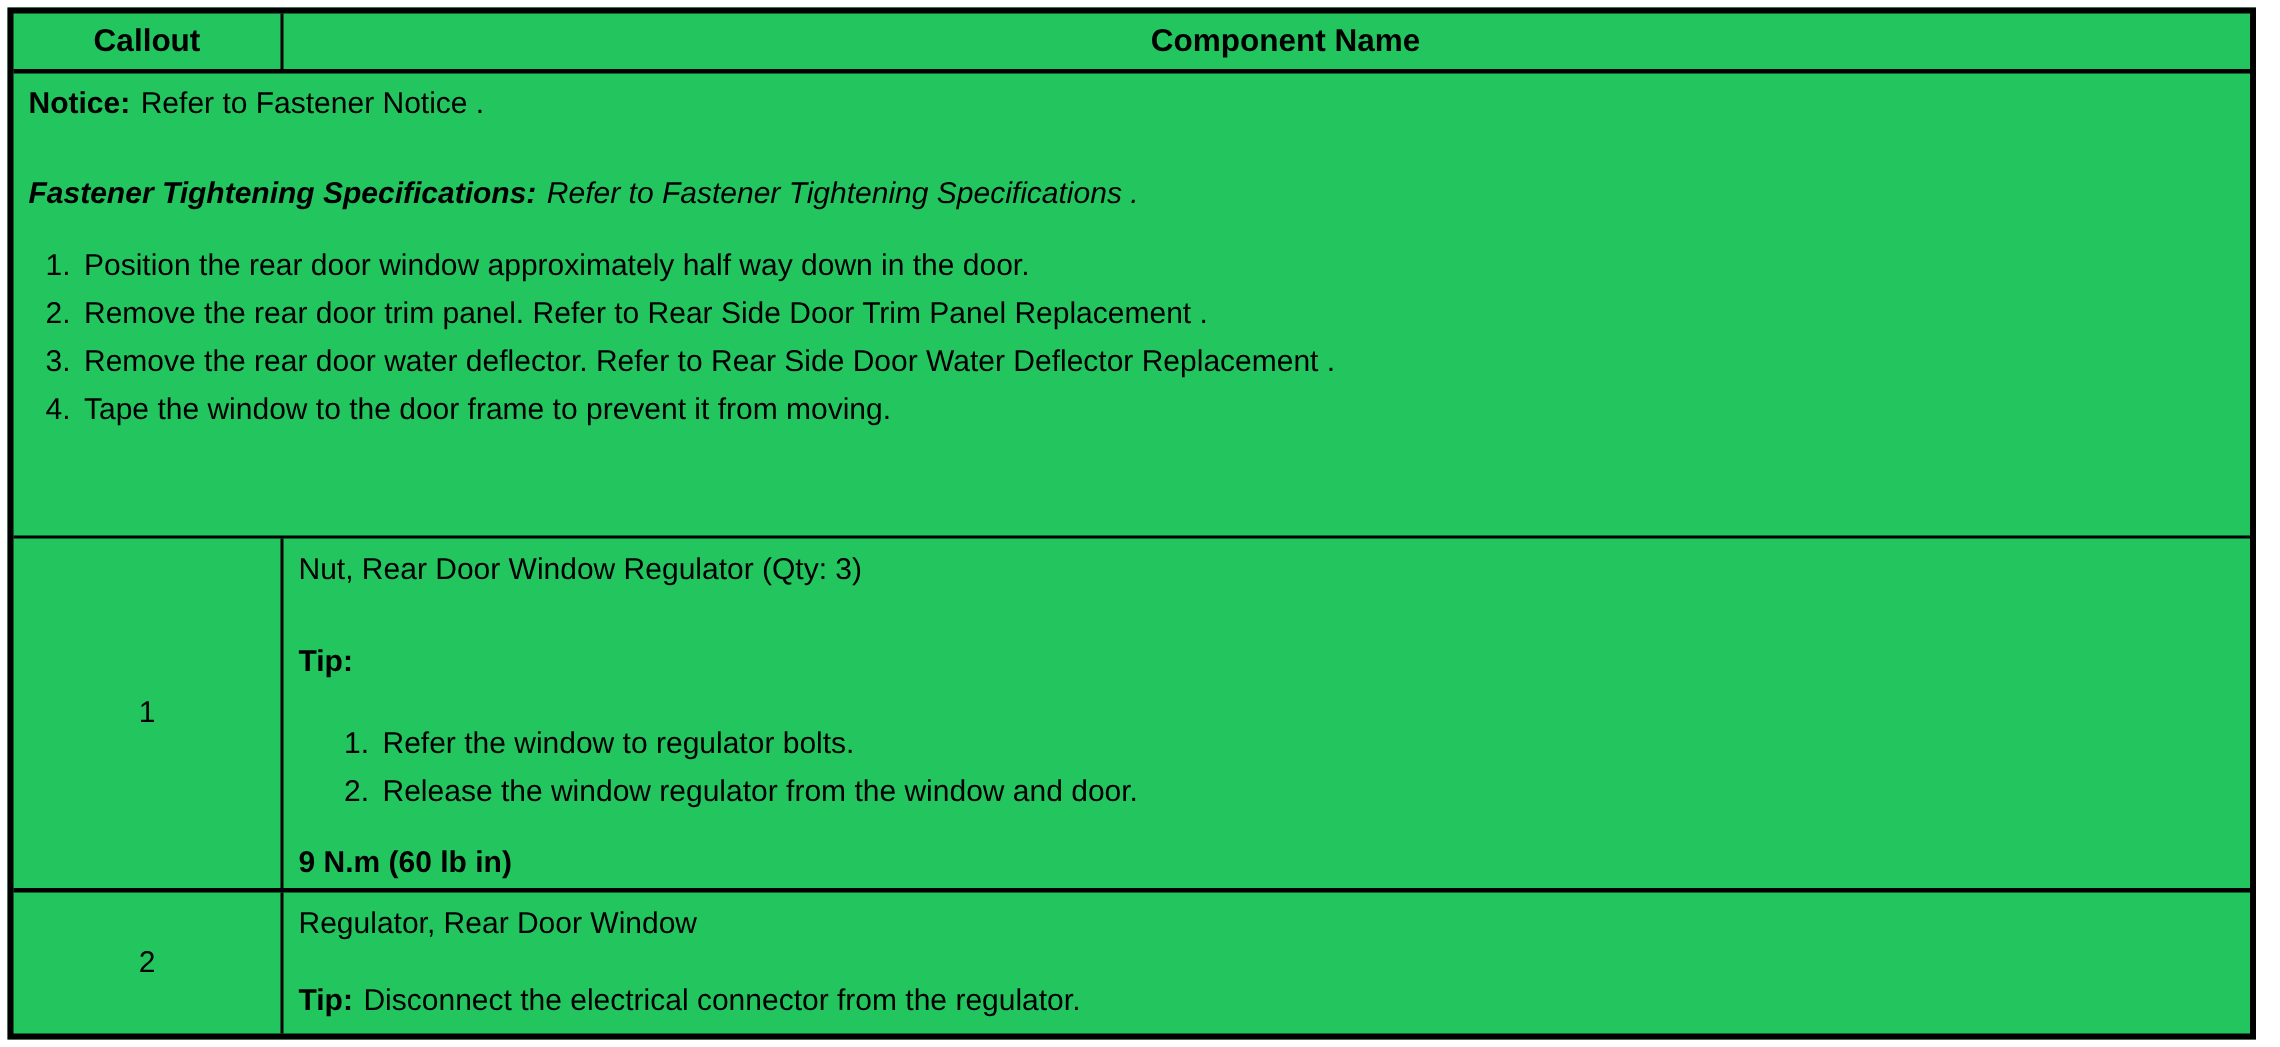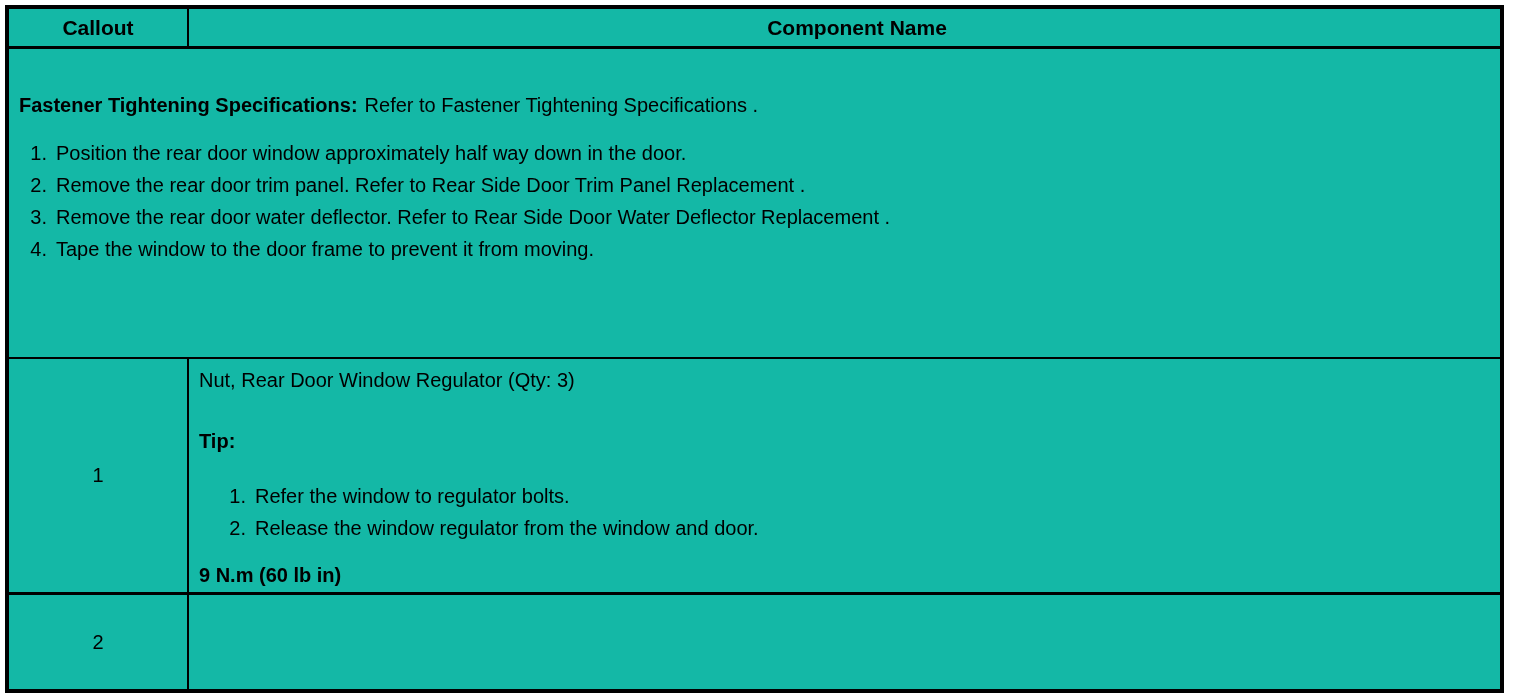--- a/index.html
+++ b/index.html
@@ -10,21 +10,21 @@
     font-family: "Liberation Sans", sans-serif;
     font-size: 20px;
     position: relative;
     overflow: hidden;
   }
   .doc-table {
     position: absolute;
     left: 5px; top: 5px;
     width: 1499px; height: 688px;
     border: 4px solid #000;
-    background: #14b8a6;
+    background: #22c55e;
     display: flex;
     flex-direction: column;
   }
   
   .hdr-row {
     flex: 0 0 40px;
     display: flex;
     border-bottom: 3px solid #000;
     font-weight: bold;
     font-size: 21px;
@@ -39,21 +39,21 @@
     display: flex; align-items: center; justify-content: center; margin-left: 25px;
   }
   
   .preamble {
     flex: 0 0 310px;
     border-bottom: 2px solid #000;
     padding: 8px 12px 0 10px;
     line-height: 24px;
   }
   .lead-label { font-weight: bold; margin-right: 7px; }
-  .para-fastener { margin-top: 36px; }
+  .para-fastener { margin-top: 36px; font-style: italic; }
   .prelim-title { margin-top: 31px; margin-left: 52px; font-weight: bold; }
   .prelim-steps { margin-top: 20px; }
   .step { display: flex; line-height: 32px; }
   .step-num { flex: 0 0 28px; text-align: right; margin-right: 9px; }
   .step-text { flex: 1 1 auto; }
   
   .c-row { display: flex; }
   .c-row-1 { flex: 0 0 236px; border-bottom: 3px solid #000; }
   .c-row-2 { flex: 1 1 auto; }
   .callout-cell {
@@ -79,20 +79,23 @@
   <div class="hdr-row">
     <div class="hdr-callout">
       <span>Callout</span>
     </div>
     <div class="hdr-comp">
       <span>Component Name</span>
     </div>
   </div>
 
   <div class="preamble">
+    <div class="para-notice">
+      <span class="lead-label">Notice:</span><span>Refer to Fastener Notice .</span>
+    </div>
     <div class="para-fastener">
       <span class="lead-label">Fastener Tightening Specifications:</span><span>Refer to Fastener Tightening Specifications .</span>
     </div>
     <div class="prelim-steps">
       <div class="step">
         <span class="step-num">1.</span>
         <span class="step-text">Position the rear door window approximately half way down in the door.</span>
       </div>
       <div class="step">
         <span class="step-num">2.</span>
@@ -130,16 +133,20 @@
       </div>
       <div class="torque">9 N.m (60 lb in)</div>
     </div>
   </div>
 
   <div class="c-row c-row-2">
     <div class="callout-cell">
       <span>2</span>
     </div>
     <div class="comp-cell">
+      <div class="comp-name">Regulator, Rear Door Window</div>
+      <div class="tip-line-2">
+        <span class="lead-label">Tip:</span><span>Disconnect the electrical connector from the regulator.</span>
+      </div>
     </div>
   </div>
 
 </div>
 
 </body></html>

